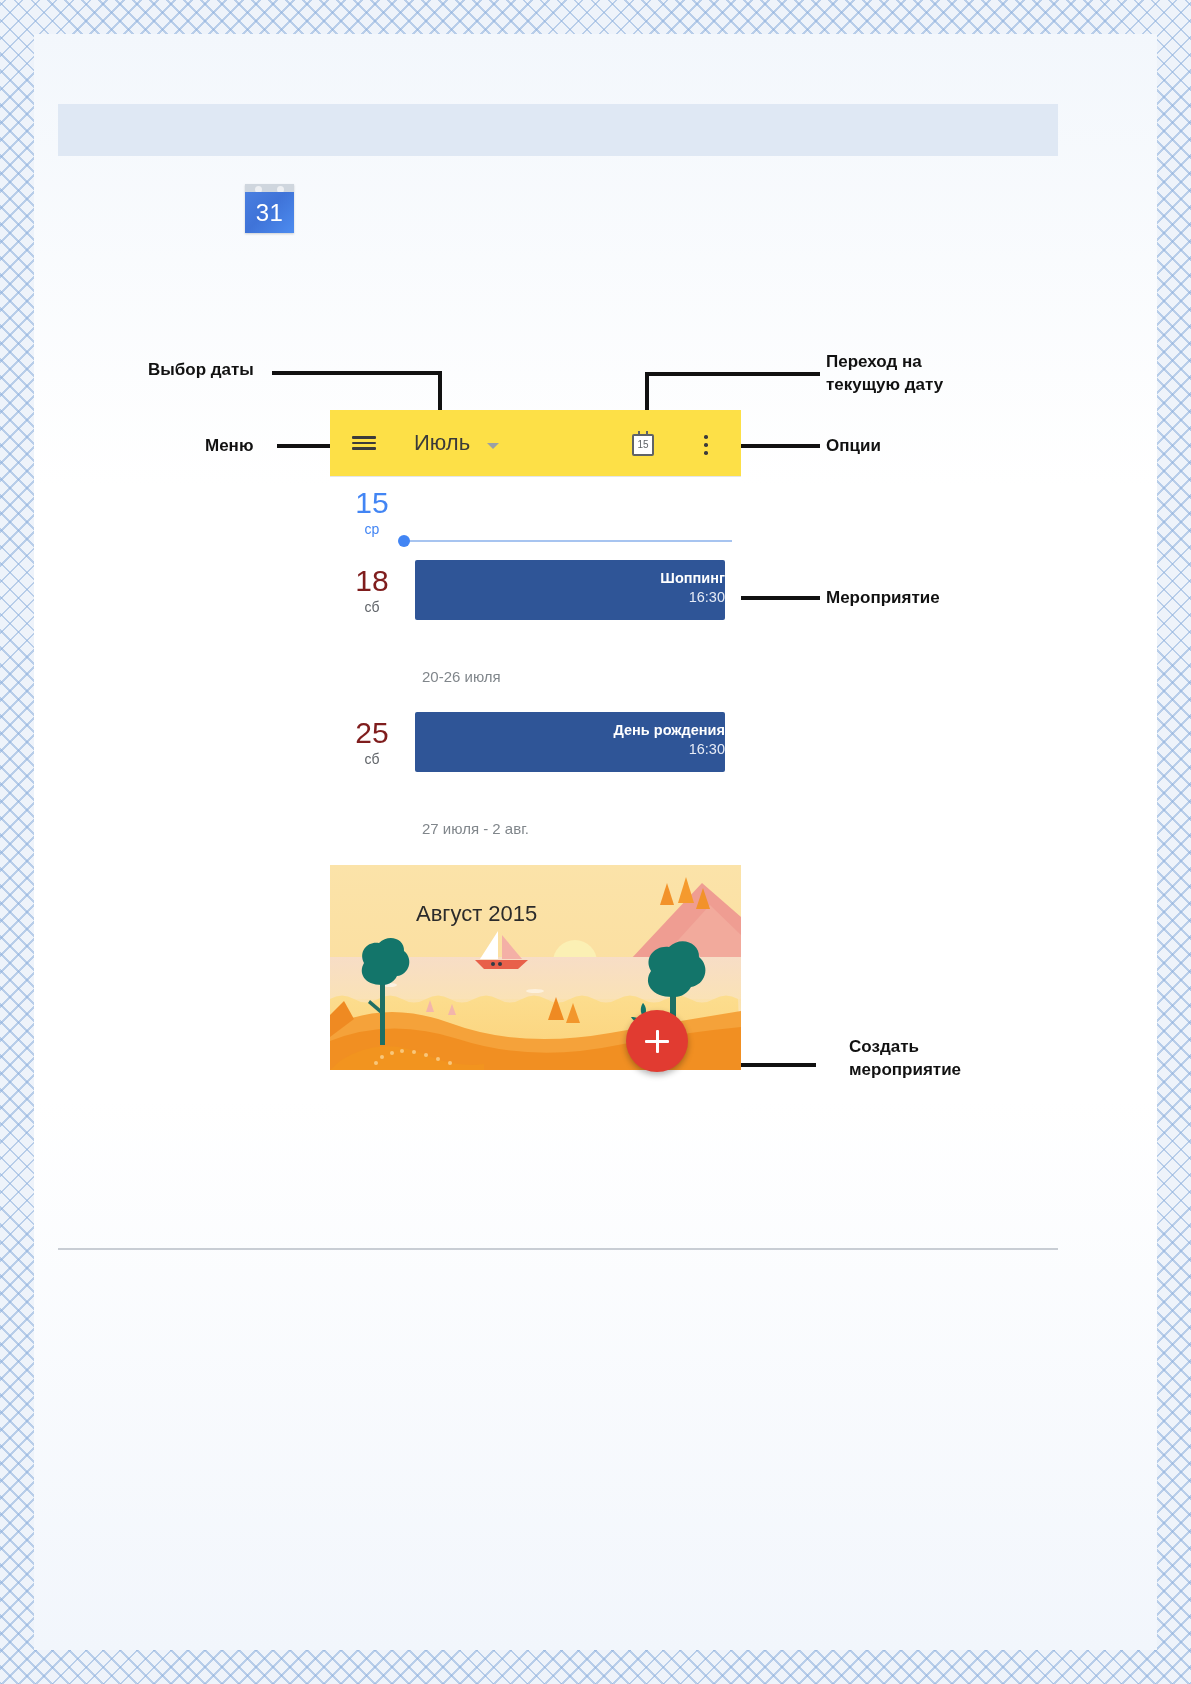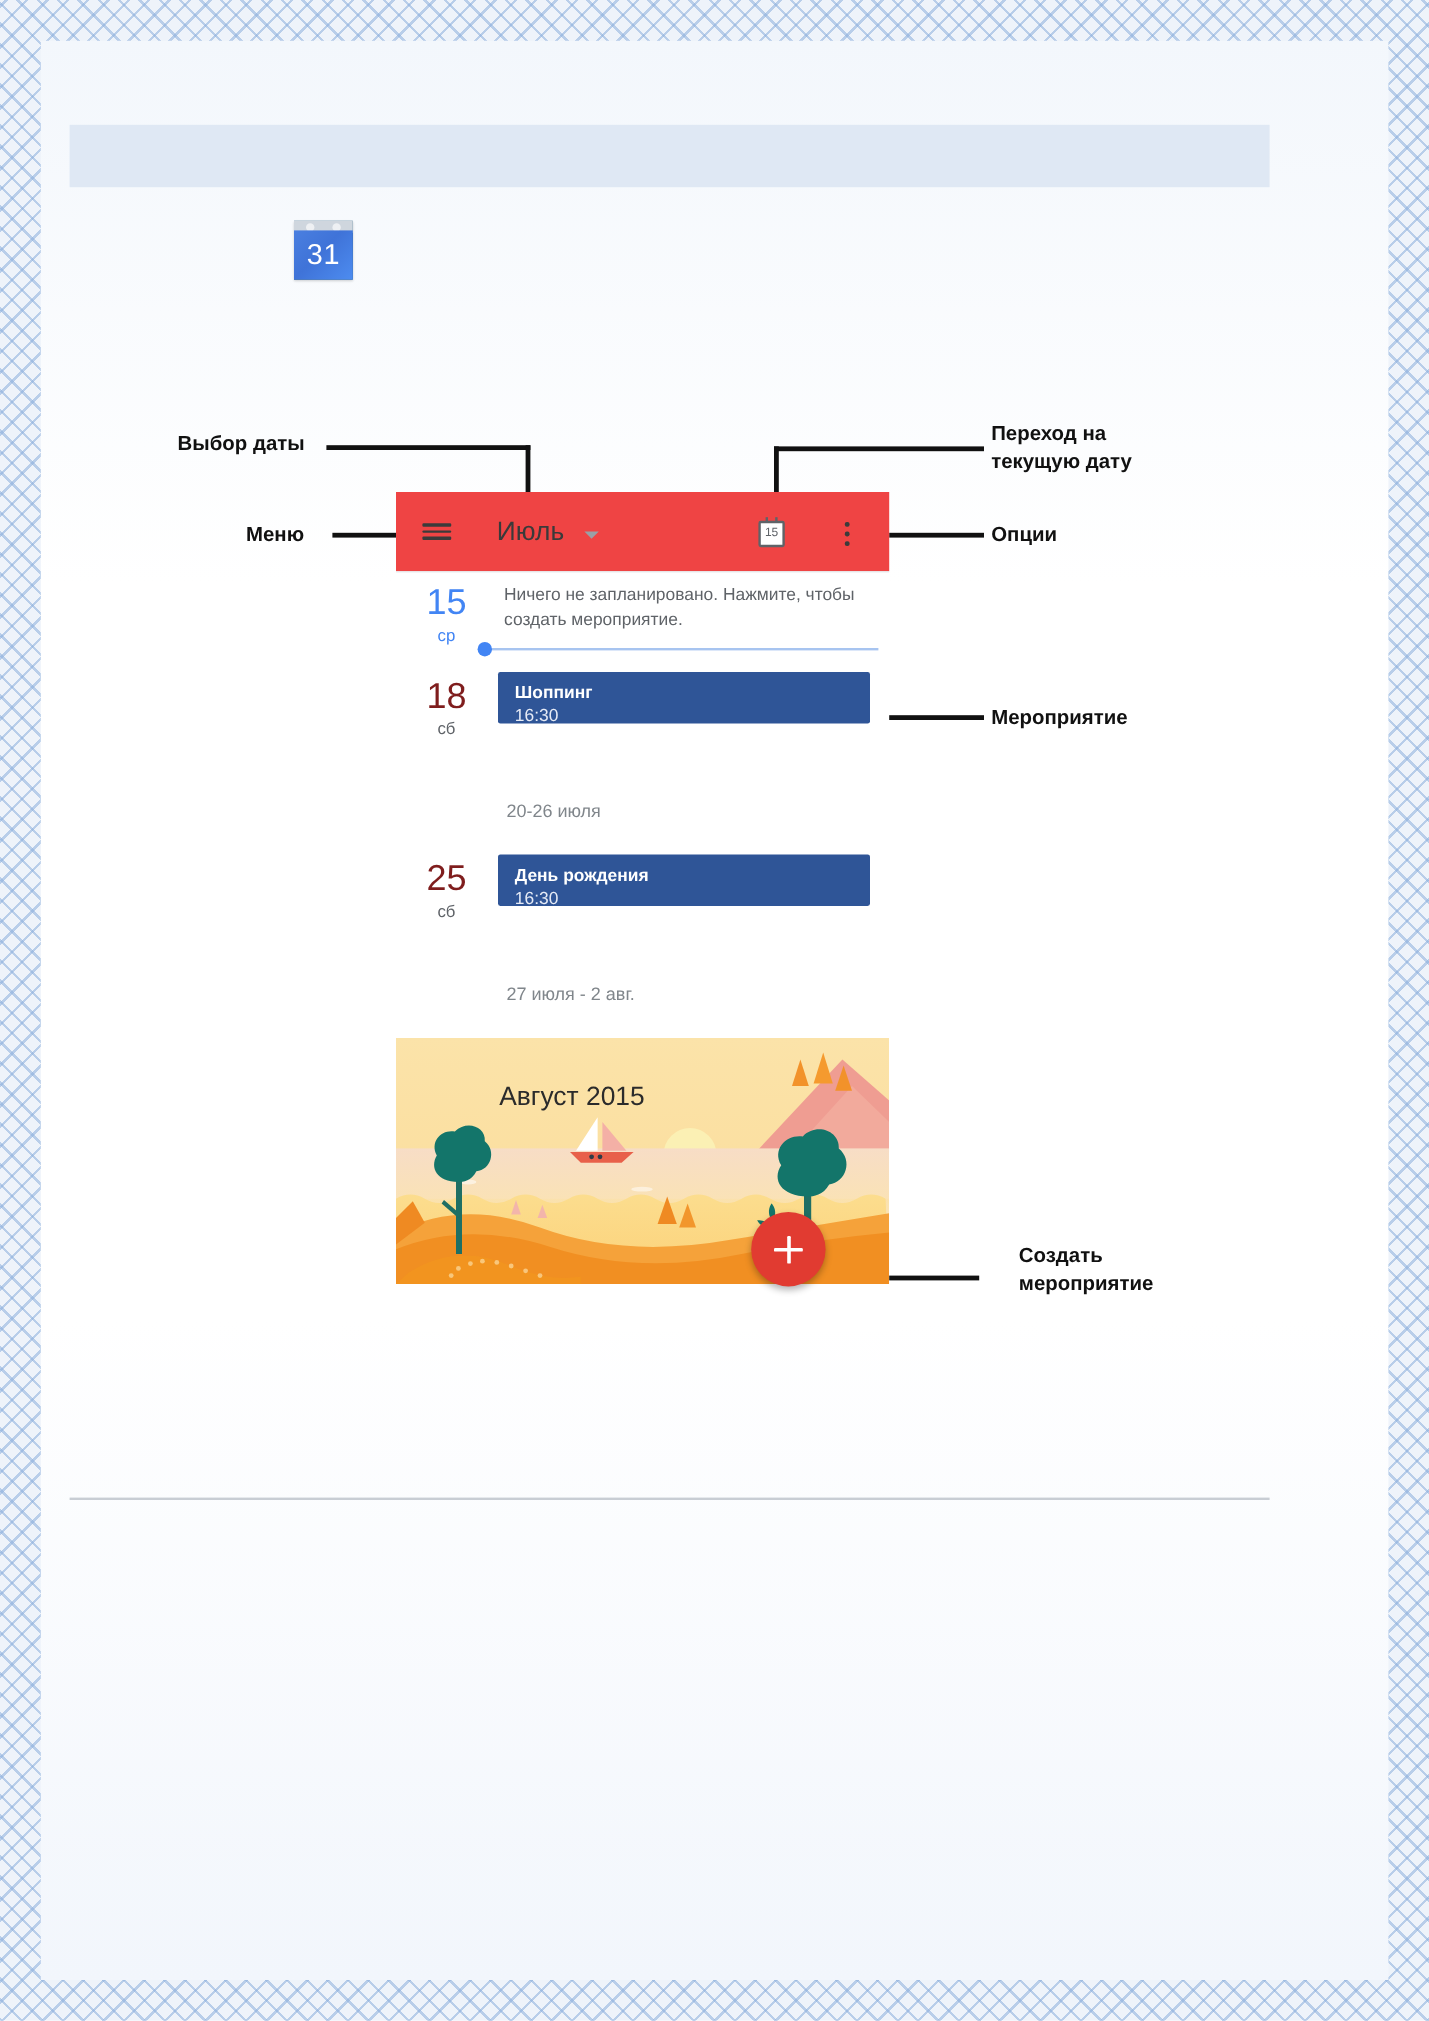--- a/index.html
+++ b/index.html
@@ -76,21 +76,21 @@
   }
   .phone-left-rule {
     position: absolute; left: 330px; top: 410px;
     width: 1px; height: 700px; background: #c9ccd1;
   }
 
   
   .appbar {
     position: absolute; left: 0; top: 0;
     width: 411px; height: 66px;
-    background: #ef4444;
+    background: #fde047;
   }
   .hamburger {
     position: absolute; left: 22px; top: 26px;
     width: 24px; height: 14px;
   }
   .hamburger span {
     position: absolute; left: 0; width: 24px; height: 2.5px;
     background: #3b3b3b; border-radius: 1px;
   }
   .hamburger span:nth-child(1){ top: 0; }
@@ -170,24 +170,25 @@
     position: absolute; left: 70px; top: 58px;
     width: 332px; height: 2px; background: #a7c4f0;
   }
   .nowdot {
     position: absolute; left: 68px; top: 53px;
     width: 12px; height: 12px; border-radius: 50%; background: #4285f4;
   }
 
   .event-card {
     position: absolute; left: 85px;
-    width: 310px; height: 43px;
+    width: 310px; height: 60px;
     background: #2f5597;
     border-radius: 2px;
     padding: 9px 0 0 14px;
+    text-align: right;
   }
   .event-title {
     font-size: 14.5px; font-weight: bold; color: #ffffff; line-height: 19px;
     font-family: "Liberation Sans", sans-serif;
   }
   .event-time {
     font-size: 14.5px; color: #e6ebf6; line-height: 19px;
     font-family: Liberation Sans, sans-serif;
   }
 
@@ -300,21 +301,20 @@
         <i></i>
     </div>
   </div>
   <div class="appbar-rule"></div>
 
   <div class="row" style="top:72px; height:72px;">
     <div class="daycol" style="top:4px;">
       <div class="daynum today">15</div>
       <div class="dayname today">ср</div>
     </div>
-    <div class="empty-text">Ничего не запланировано. Нажмите, чтобы создать мероприятие.</div>
     <div class="nowline"></div>
     <div class="nowdot"></div>
   </div>
 
   <div class="row" style="top:150px; height:80px;">
     <div class="daycol" style="top:4px;">
       <div class="daynum">18</div>
       <div class="dayname">сб</div>
     </div>
     <div class="event-card" style="top:0px;">

